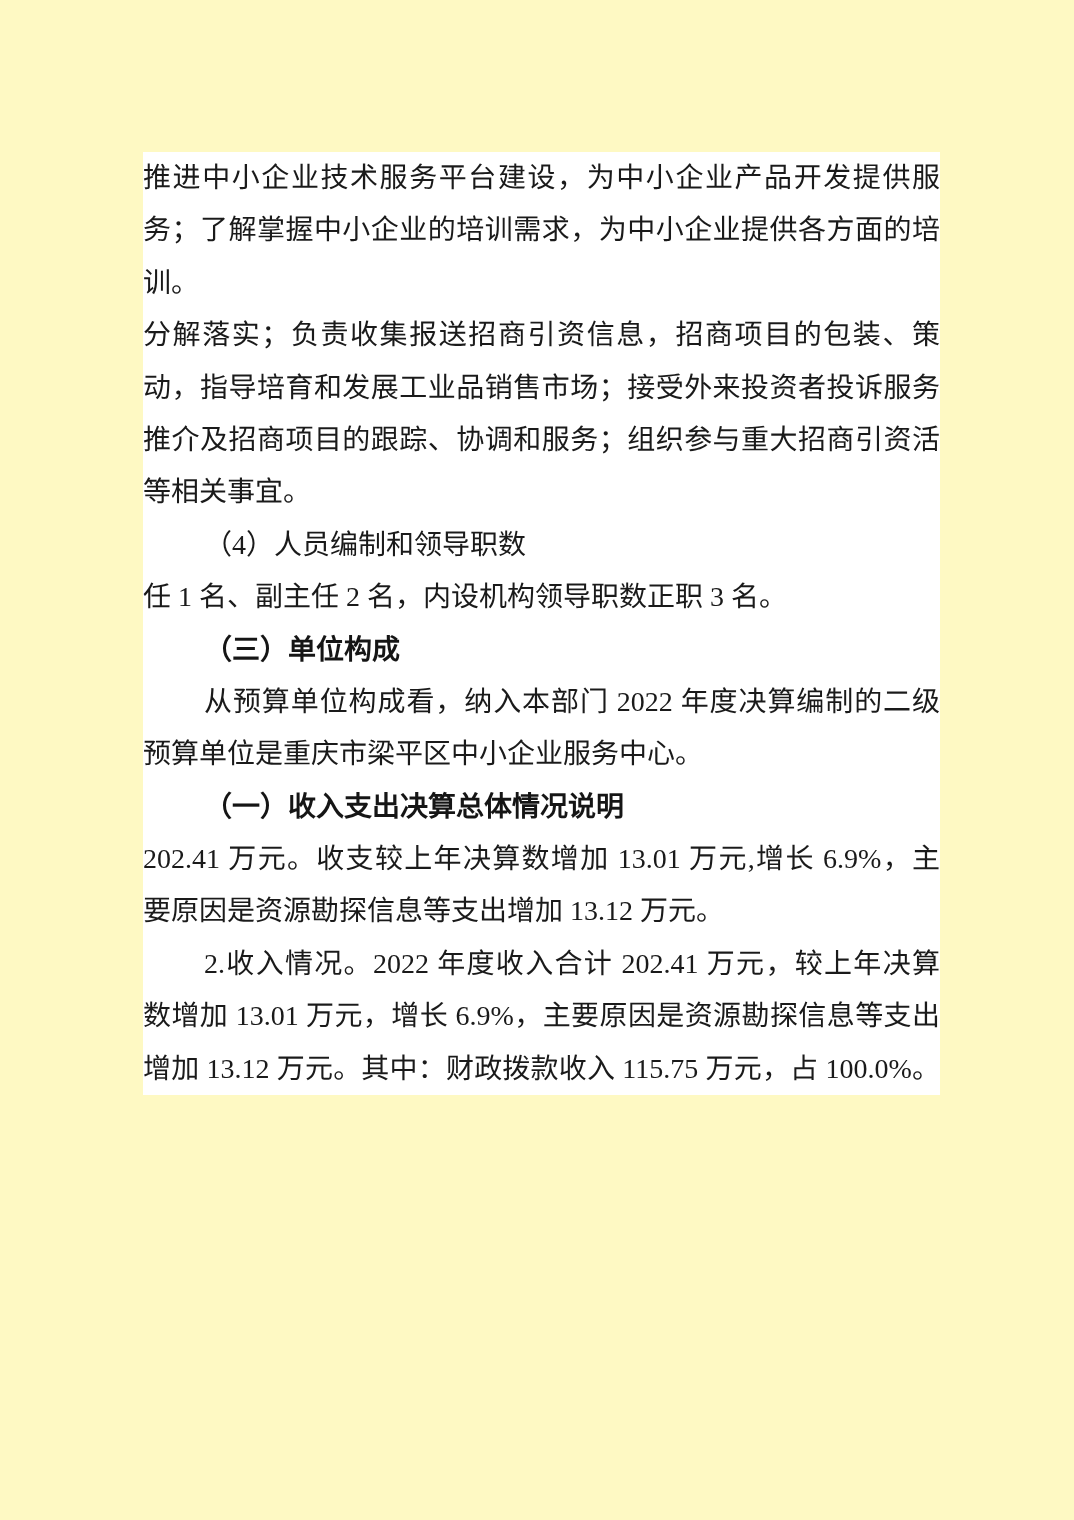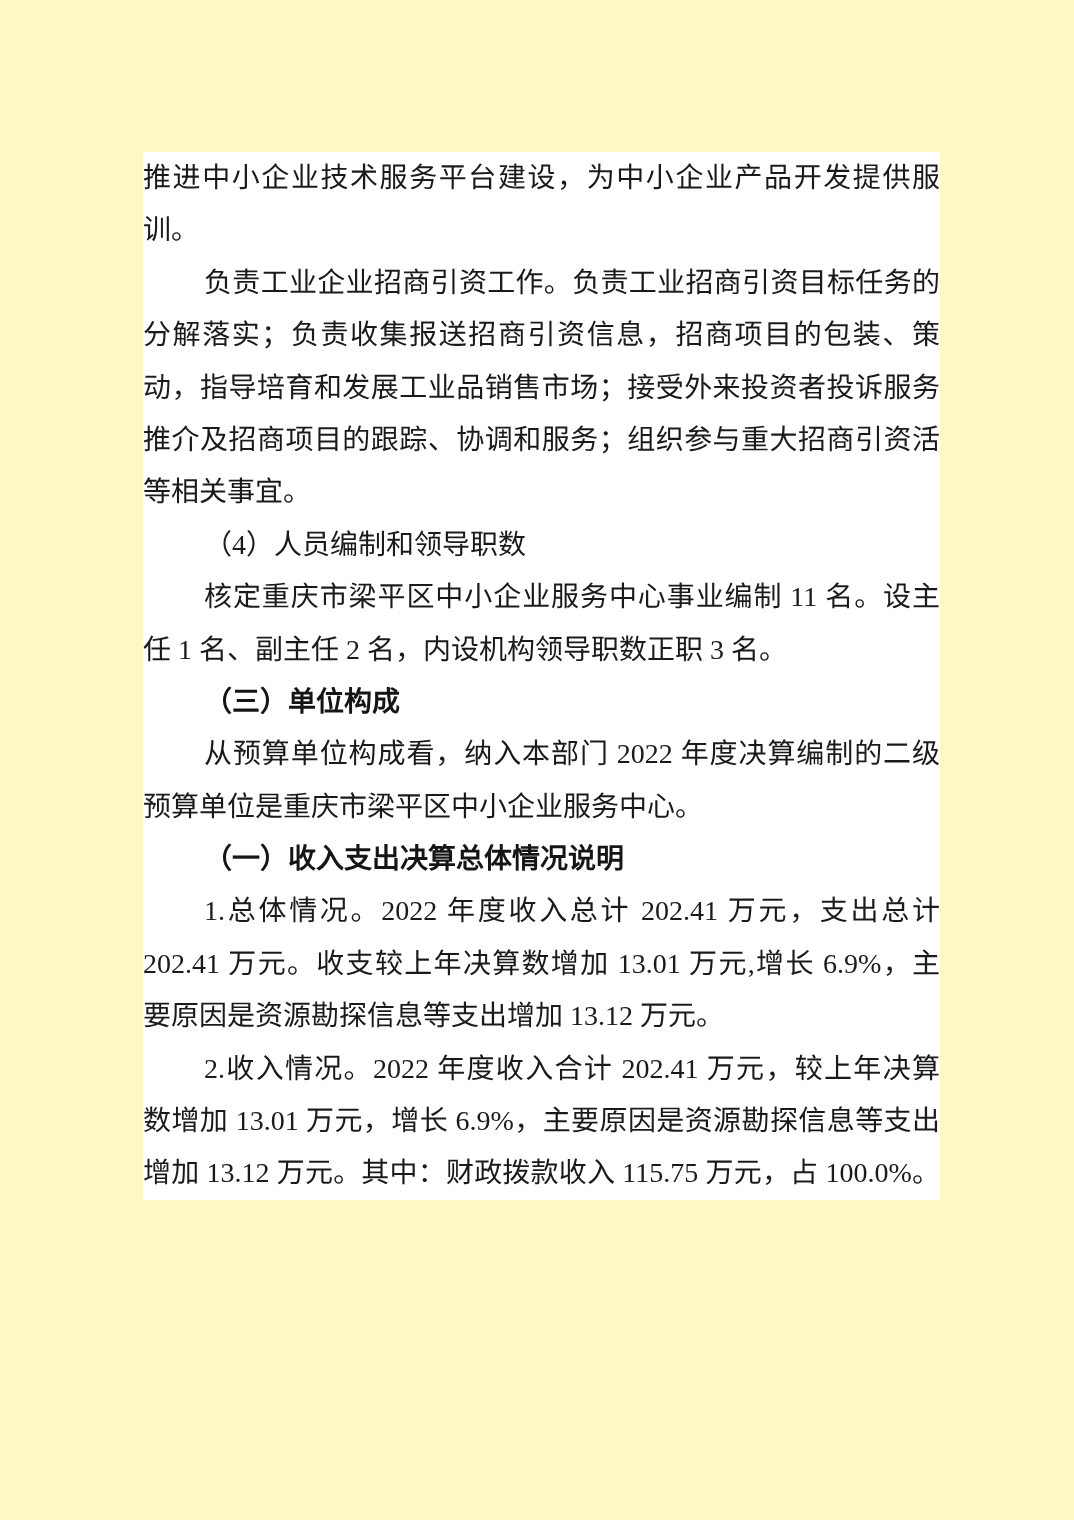--- a/index.html
+++ b/index.html
@@ -54,48 +54,46 @@
     color: #151515;
   }
 </style>
 </head>
 <body>
 
 <div class="page">
   <div class="content" id="content" style="background: rgb(255, 255, 255);">
       <div class="paragraph style-body">
         <div class="line jfull">推进中小企业技术服务平台建设，为中小企业产品开发提供服</div>
+        <div class="line jfull">务；了解掌握中小企业的培训需求，为中小企业提供各方面的培</div>
         <div class="line">训。</div>
       </div>
       <div class="paragraph style-body">
-        <div class="line jfull ind">负责工业企业招商引资工作。负责工业招商引资目标任务的</div>
         <div class="line jfull">分解落实；负责收集报送招商引资信息，招商项目的包装、策划、</div>
         <div class="line jfull">动，指导培育和发展工业品销售市场；接受外来投资者投诉服务</div>
         <div class="line jfull">推介及招商项目的跟踪、协调和服务；组织参与重大招商引资活</div>
         <div class="line">等相关事宜。</div>
       </div>
       <div class="paragraph style-body">
         <div class="line ind">（4）人员编制和领导职数</div>
       </div>
       <div class="paragraph style-body">
-        <div class="line jfull ind">核定重庆市梁平区中小企业服务中心事业编制 11 名。设主</div>
         <div class="line">任 1 名、副主任 2 名，内设机构领导职数正职 3 名。</div>
       </div>
       <div class="paragraph style-kaiti">
         <div class="line ind">（三）单位构成</div>
       </div>
       <div class="paragraph style-body">
         <div class="line jfull ind">从预算单位构成看，纳入本部门 2022 年度决算编制的二级</div>
         <div class="line">预算单位是重庆市梁平区中小企业服务中心。</div>
       </div>
       <div class="paragraph style-kaiti">
         <div class="line ind">（一）收入支出决算总体情况说明</div>
       </div>
       <div class="paragraph style-body">
-        <div class="line jfull ind">1.总体情况。2022 年度收入总计 202.41 万元，支出总计</div>
         <div class="line jfull">202.41 万元。收支较上年决算数增加 13.01 万元,增长 6.9%，主</div>
         <div class="line">要原因是资源勘探信息等支出增加 13.12 万元。</div>
       </div>
       <div class="paragraph style-body">
         <div class="line jfull ind">2.收入情况。2022 年度收入合计 202.41 万元，较上年决算</div>
         <div class="line jfull">数增加 13.01 万元，增长 6.9%，主要原因是资源勘探信息等支出</div>
         <div class="line jfull">增加 13.12 万元。其中：财政拨款收入 115.75 万元，占 100.0%。</div>
       </div>
     </div>
 </div>

